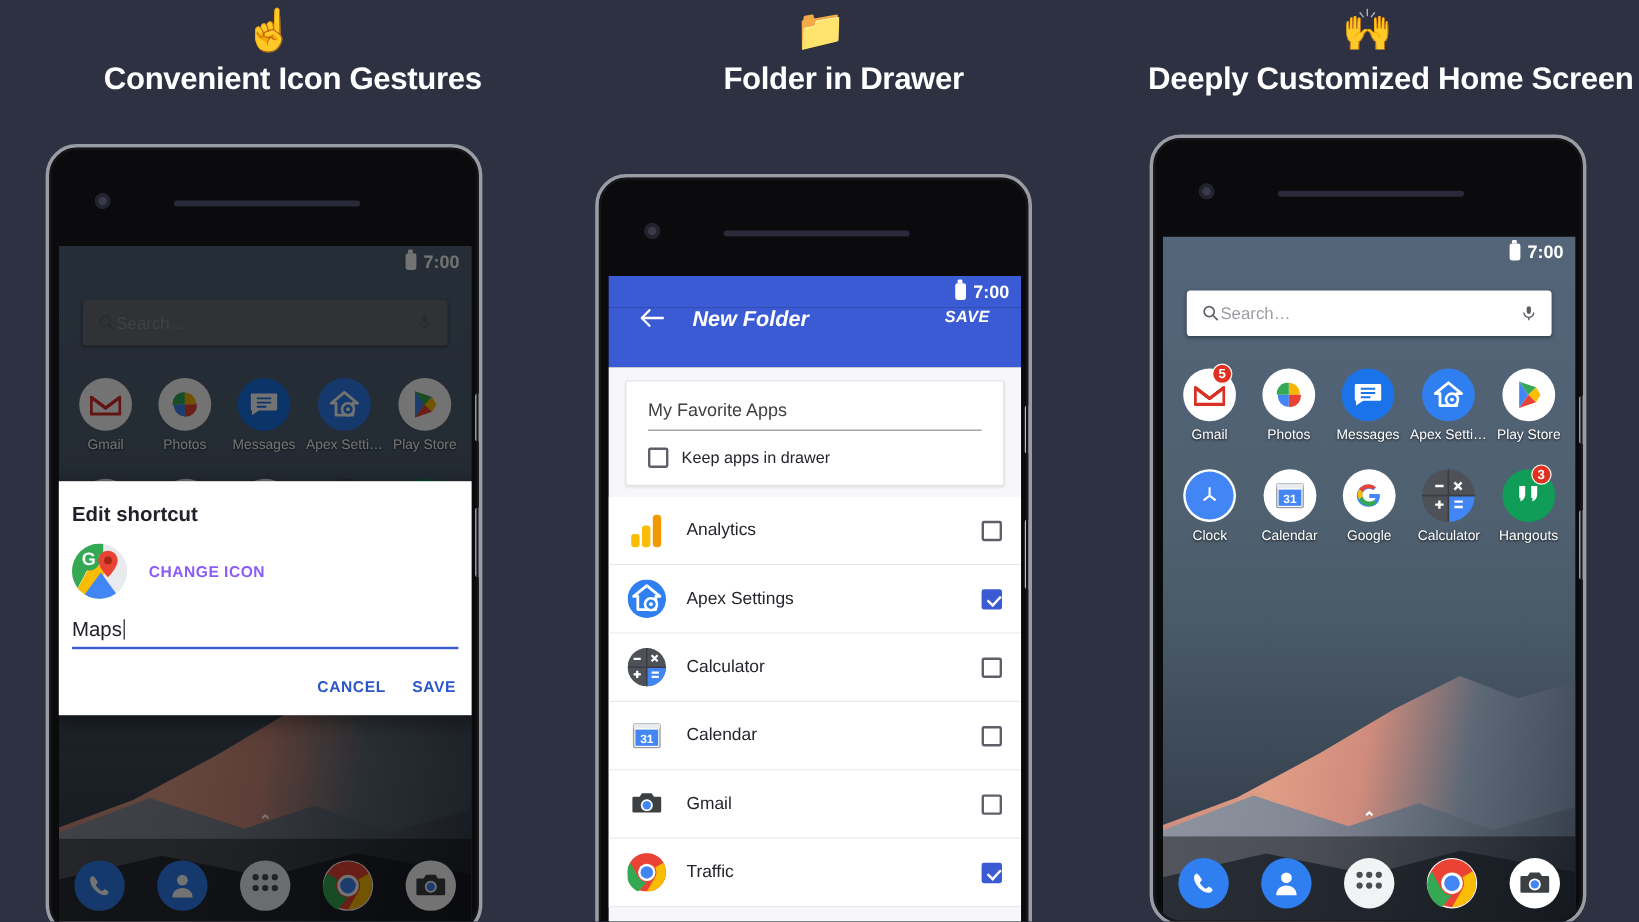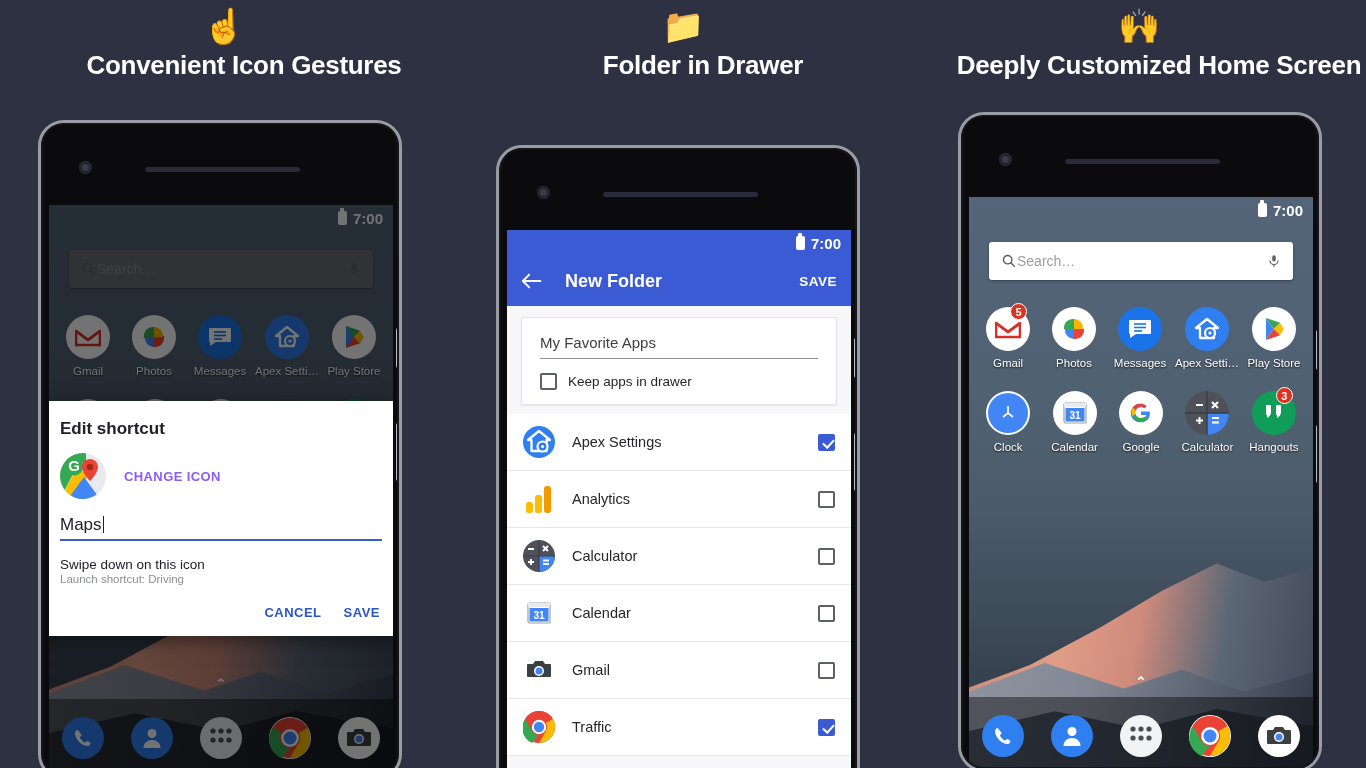--- a/index.html
+++ b/index.html
@@ -124,22 +124,22 @@
   .caret { display:inline-block; width:1.5px; height:17px; background:#20212a;
            vertical-align:-3px; margin-left:1px; }
   .gesture { margin-bottom:12px; }
   .g-title { font-size:13.5px; color:#20212a; }
   .g-sub { font-size:11.5px; color:#8d8f96; margin-top:1px; }
   .dlg-actions { display:flex; justify-content:flex-end; gap:22px; padding:8px 2px 6px; }
   .dlg-btn { color:#2a56c6; font-size:13px; font-weight:bold; letter-spacing:.5px; }
 
   
   .f-status { background:#3b5bd4; }
-  .appbar { height:50px; background:#3b5bd4; display:flex; align-items:center;
-            padding:0 14px; color:#fff; }
+  .appbar { height:50px; background:#3b5bd4; display:flex; 
+            padding:0 26px; color:#fff;font-style:italic; }
   .appbar-title { font-size:18px; font-weight:bold; margin-left:22px; flex:1; }
   .appbar-save { font-size:13.5px; font-weight:bold; letter-spacing:.5px; }
   .f-body { position:absolute; top:76px; left:0; right:0; bottom:0; background:#f7f7f9; overflow:hidden; }
   .card { margin:11px 14px 0; background:#fff; border:1px solid #e2e3e7; border-radius:2px;
           padding:16px 18px 14px; box-shadow:0 1px 2px rgba(0,0,0,.07); }
   .card-input { font-size:15px; color:#404040; border-bottom:1px solid #8d8f96;
                 padding-bottom:7px; }
   .card-check { display:flex; align-items:center; gap:11px; margin-top:14px; }
   .cbox { width:17px; height:17px; border:2px solid #5d6068; border-radius:2px; flex:none; }
   .cbox.on { background:#3b5bd4; border-color:#3b5bd4; position:relative; }
@@ -414,24 +414,20 @@
                     <path d="M30 6c-4.4 0-8 3.6-8 8 0 6 8 14 8 14s8-8 8-14c0-4.4-3.6-8-8-8z" fill="#ea4335"></path>
                     <circle cx="30" cy="14" r="3.3" fill="#a52714"></circle>
                   </g>
                 </svg>
             </div>
             <div class="dlg-link">CHANGE ICON</div>
           </div>
           <div class="dlg-input">
             <span>Maps</span><span class="caret"></span>
           </div>
-          <div class="gesture">
-            <div class="g-title">Swipe down on this icon</div>
-            <div class="g-sub">Launch shortcut: Driving</div>
-          </div>
           <div class="dlg-actions">
             <div class="dlg-btn">CANCEL</div>
             <div class="dlg-btn">SAVE</div>
           </div>
         </div>
       </div>
       <div class="side-btn" style="right:-2px; top:205px; height:40px;"></div>
       <div class="side-btn" style="right:-2px; top:300px; height:58px;"></div>
     </div>
   </div>
@@ -465,39 +461,39 @@
             <div class="card-check">
               <div class="cbox"></div>
               <div class="card-check-label">Keep apps in drawer</div>
             </div>
           </div>
 
           <div class="applist">
             <div class="applist-row">
               <div class="al-icon">
                 <svg width="32" height="32" viewBox="0 0 32 32">
+                    <rect x="3" y="19" width="7" height="11" rx="2.5" fill="#fbbc04"></rect>
+                    <rect x="12" y="12" width="7" height="18" rx="2.5" fill="#fbbc04"></rect>
+                    <rect x="21" y="3" width="7" height="27" rx="3" fill="#f29900"></rect>
+                  </svg>
+              </div>
+              <div class="al-label">Analytics</div>
+              <div class="cbox"></div>
+            </div>
+            <div class="applist-row">
+              <div class="al-icon">
+                <svg width="32" height="32" viewBox="0 0 32 32">
                     <circle cx="16" cy="16" r="16" fill="#2f7ff0"></circle>
                     <path d="M16 5 L27 14 H23.5 V25 H8.5 V14 H5 Z" fill="none" stroke="#fff" stroke-width="2.3" stroke-linejoin="round"></path>
                     <circle cx="19.5" cy="20.5" r="5" fill="#2f7ff0" stroke="#fff" stroke-width="2.2"></circle>
                     <circle cx="19.5" cy="20.5" r="1.6" fill="#fff"></circle>
                   </svg>
               </div>
               <div class="al-label">Apex Settings</div>
               <div class="cbox on"></div>
-            </div>
-            <div class="applist-row">
-              <div class="al-icon">
-                <svg width="32" height="32" viewBox="0 0 32 32">
-                    <rect x="3" y="19" width="7" height="11" rx="2.5" fill="#fbbc04"></rect>
-                    <rect x="12" y="12" width="7" height="18" rx="2.5" fill="#fbbc04"></rect>
-                    <rect x="21" y="3" width="7" height="27" rx="3" fill="#f29900"></rect>
-                  </svg>
-              </div>
-              <div class="al-label">Analytics</div>
-              <div class="cbox"></div>
             </div>
             <div class="applist-row">
               <div class="al-icon">
                 <svg width="32" height="32" viewBox="0 0 32 32">
                     <defs>
                       <clipPath id="cc2">
                         <circle cx="16" cy="16" r="16"></circle>
                       </clipPath>
                     </defs>
                     <g clip-path="url(#cc2)">

